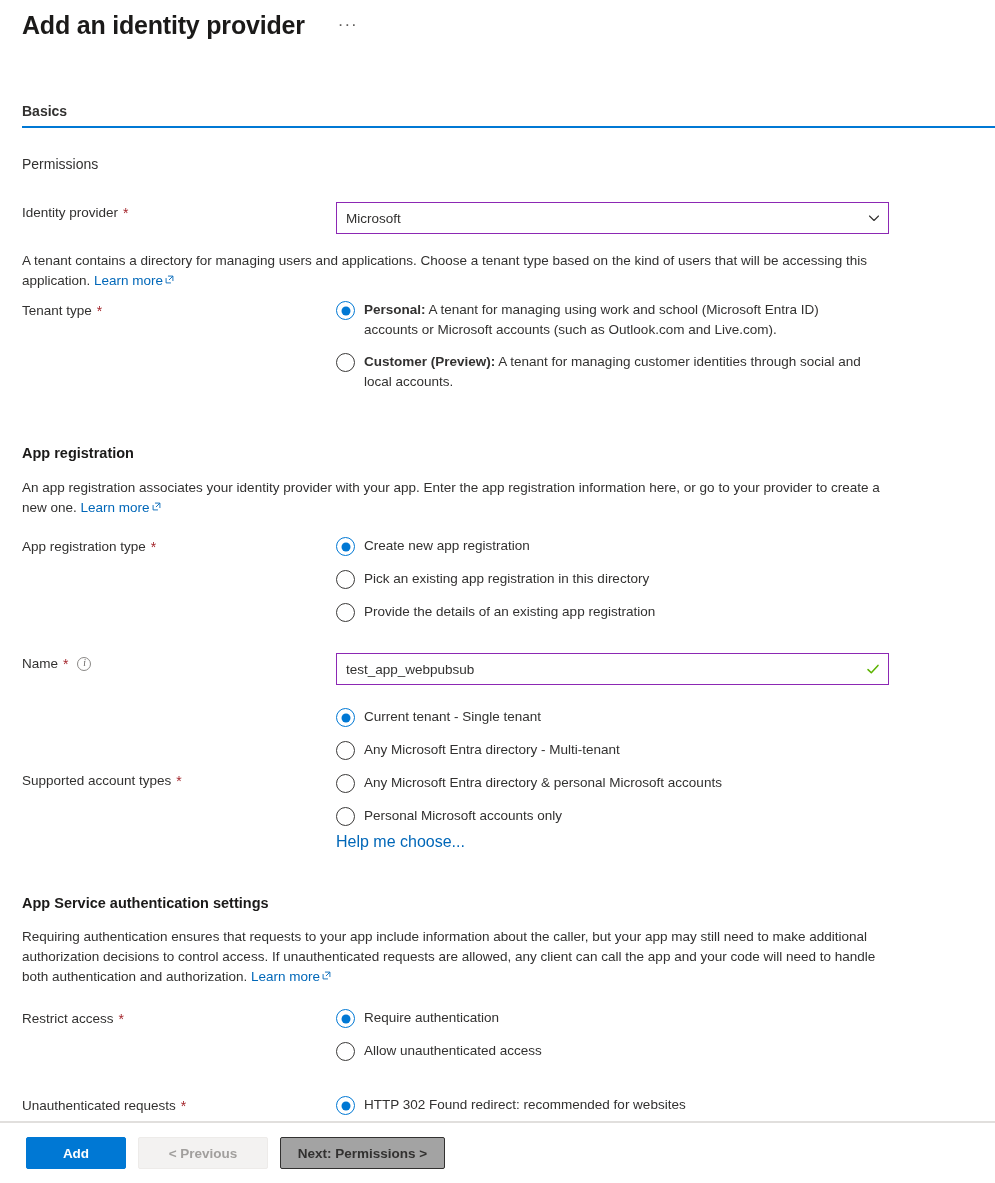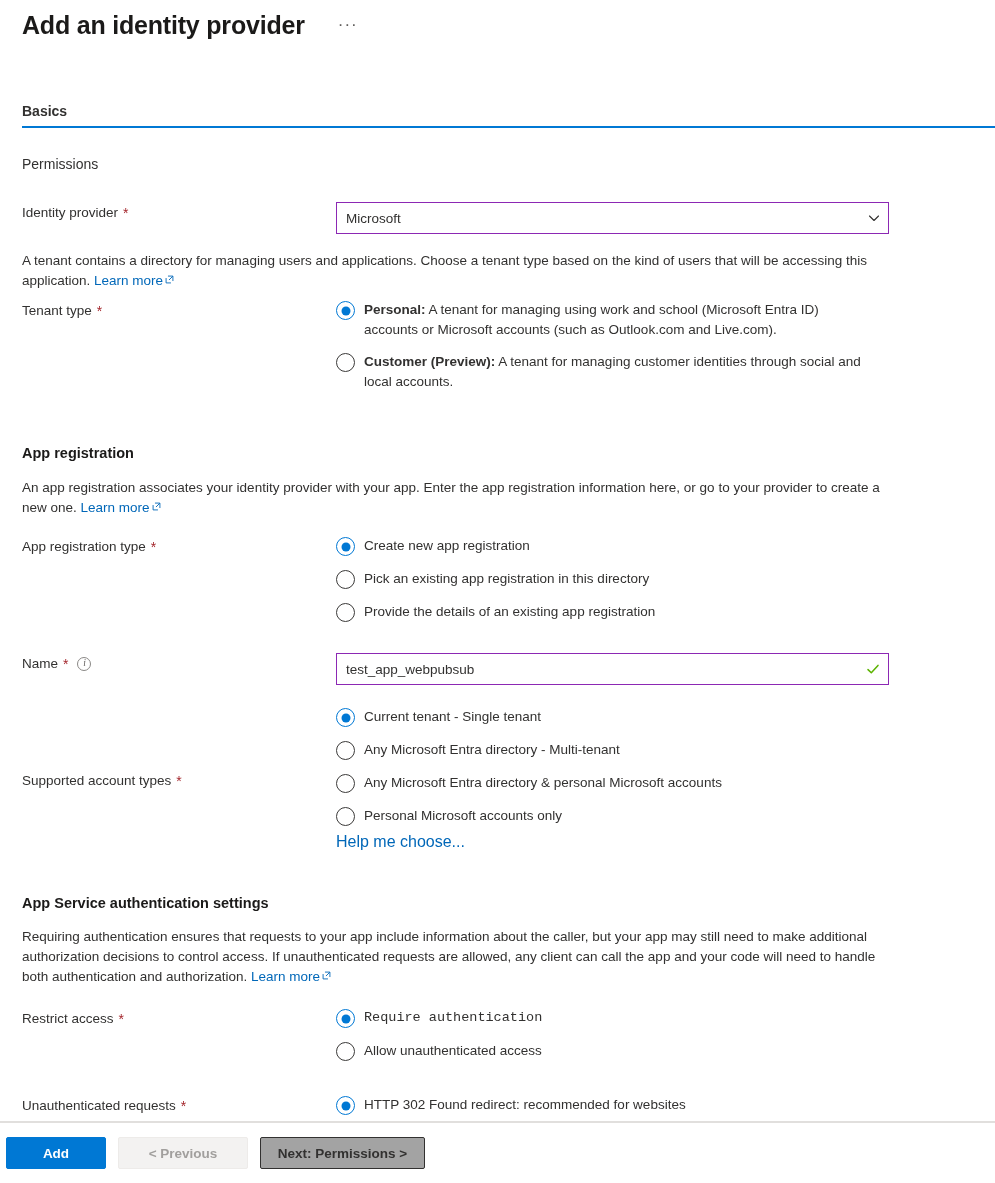--- a/index.html
+++ b/index.html
@@ -188,21 +188,21 @@
   
   .footer {
     position: absolute;
     left: 0; right: 0; bottom: 0;
     height: 61px;
     background: #fff;
     border-top: 1px solid #e1dfdd;
     display: flex;
     align-items: center;
     gap: 12px;
-    padding-left: 6px;
+    padding-left: 26px;
   }
   .btn {
     height: 32px;
     font-size: 13.5px;
     font-weight: 600;
     font-family: inherit;
     border-radius: 2px;
     cursor: pointer;
     padding: 0 16px;
     display: inline-flex;
@@ -390,21 +390,21 @@
             <path d="M6.6 8.8H1.2V3.4" stroke="#0067b8" stroke-width="1"></path>
           </svg></span>
     </div>
 
     <div class="row" style="margin-top:21px;">
       <div class="row-label">
         <span>Restrict access</span>
         <span class="req">*</span>
       </div>
       <div class="row-field">
-        <div class="radio-item" style="margin-bottom:13px;font-family:Liberation Mono, monospace;">
+        <div class="radio-item" style="margin-bottom:13px;">
           <span class="radio checked"></span>
           <span class="radio-label">Require authentication</span>
         </div>
         <div class="radio-item">
           <span class="radio"></span>
           <span class="radio-label">Allow unauthenticated access</span>
         </div>
       </div>
     </div>
 

